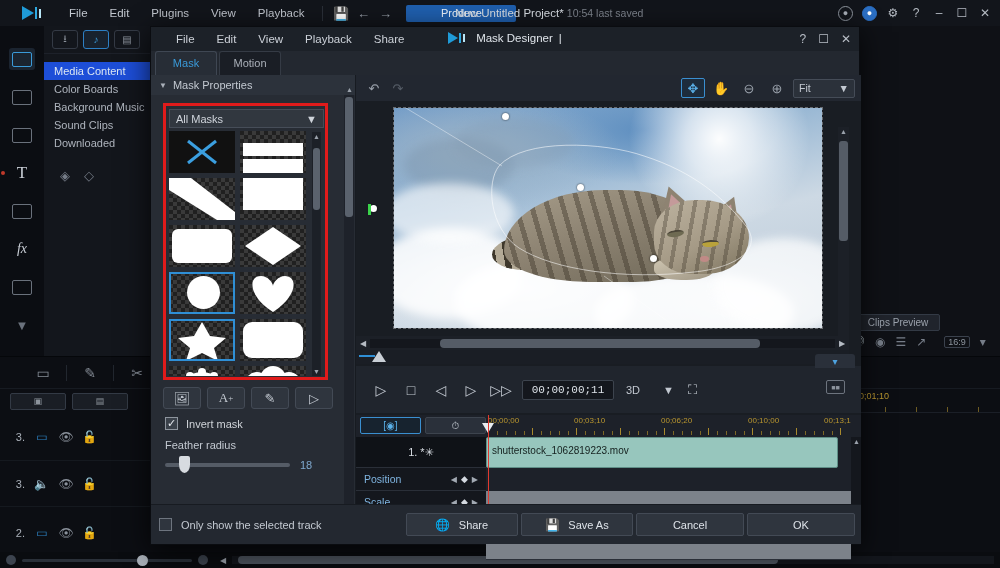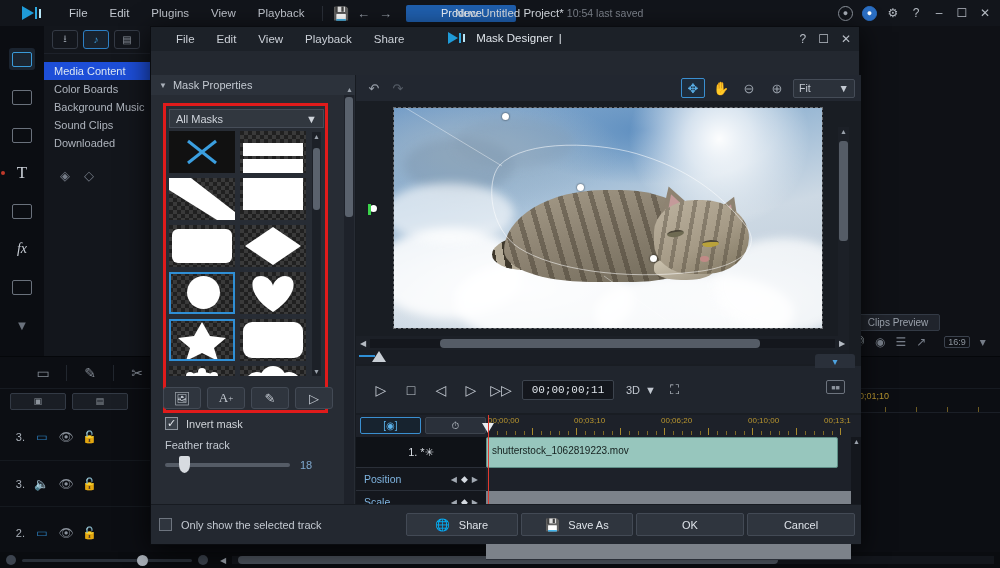--- a/index.html
+++ b/index.html
@@ -125,21 +125,21 @@
   
   #dlg-tabs{position:absolute;left:0;top:24px;width:205px;height:24px;display:flex;gap:2px;padding-left:4px;}
   .dtab{width:62px;height:24px;background:#1a1e25;border:1px solid #353b45;border-bottom:none;
         border-radius:3px 3px 0 0;text-align:center;line-height:23px;font-size:11px;color:#aab0b9;}
   .dtab.act{background:#272d36;color:#3a9ad9;border-color:#3f4753;}
 
   
   #dpanel{position:absolute;left:0;top:48px;width:205px;height:463px;background:#272c34;border-right:1px solid #171b21;}
   #mp-head{height:20px;display:flex;align-items:center;gap:6px;padding-left:8px;color:#c3c9d1;font-size:11px;background:#2c323b;}
   #mp-head .caret{font-size:8px;color:#aab0b9;}
-  #mask-box{position:absolute;left:12px;top:28px;width:165px;height:310px;border:3px solid #e01b1b;}
+  #mask-box{position:absolute;left:12px;top:28px;width:165px;height:277px;border:3px solid #e01b1b;}
   #mask-sel{position:absolute;left:3px;top:3px;width:155px;height:19px;background:#31373f;border:1px solid #464d58;
             display:flex;align-items:center;justify-content:space-between;padding:0 6px;font-size:11px;color:#cfd4db;}
   #mask-grid{position:absolute;left:3px;top:25px;width:142px;height:245px;overflow:hidden;}
   .mrow{display:flex;gap:5px;margin-bottom:5px;}
   .mthumb{width:66px;height:42px;position:relative;overflow:hidden;}
   .checker{background-image:
       linear-gradient(45deg,#3a3a3a 25%,transparent 25%),
       linear-gradient(-45deg,#3a3a3a 25%,transparent 25%),
       linear-gradient(45deg,transparent 75%,#3a3a3a 75%),
       linear-gradient(-45deg,transparent 75%,#3a3a3a 75%);
@@ -224,21 +224,21 @@
   #time-slider{position:absolute;left:0;top:275px;width:493px;height:14px;background:#1a1e25;}
   #time-slider .fill{position:absolute;left:3px;top:5px;width:16px;height:2px;background:#2f8fd6;}
   #time-slider .kn{position:absolute;left:16px;top:1px;width:0;height:0;border-left:7px solid transparent;
                    border-right:7px solid transparent;border-bottom:11px solid #c9cfd6;}
   #prev-ctrl{position:absolute;left:0;top:291px;width:505px;height:47px;background:#20252d;
              display:flex;align-items:center;gap:0;padding-left:10px;}
   .pbtn{width:30px;height:26px;display:flex;align-items:center;justify-content:center;color:#c2c8d0;font-size:14px;}
   #tc{width:92px;height:20px;background:#14171d;border:1px solid #3d444e;border-radius:2px;
       display:flex;align-items:center;justify-content:center;font-family:"Liberation Mono",monospace;
       font-size:11px;color:#dde2e8;margin-left:6px;}
-  #d3{margin-left:12px;display:flex;align-items:flex-start;gap:5px;color:#c2c8d0;font-size:11px;}
+  #d3{margin-left:12px;display:flex;align-items:flex-start;gap:23px;color:#c2c8d0;font-size:11px;}
   #fs-ic{margin-left:14px;color:#c2c8d0;font-size:13px;}
   #snap-ic{position:absolute;right:16px;top:14px;width:19px;height:14px;border:1px solid #6d747e;border-radius:2px;
            display:flex;align-items:center;justify-content:center;color:#8d949d;font-size:7px;}
   #collapse{position:absolute;right:6px;top:-12px;width:40px;height:14px;background:#2a303a;border-radius:3px 3px 0 0;
             display:flex;align-items:center;justify-content:center;color:#4ea3e0;font-size:10px;}
 
   
   #dtl{position:absolute;left:205px;top:388px;width:505px;height:123px;background:#1d2129;}
   #dtl-top{height:22px;display:flex;}
   #dtl-kf{width:130px;display:flex;gap:4px;padding:2px 0 0 4px;}
@@ -495,20 +495,24 @@
         <span>|</span>
       </span>
     </div>
     <div id="dlg-wins">
       <span>?</span>
       <span>☐</span>
       <span>✕</span>
     </div>
   </div>
 
+  <div id="dlg-tabs">
+    <div class="dtab act">Mask</div>
+    <div class="dtab">Motion</div>
+  </div>
 
   <div id="dpanel">
     <div id="mp-head">
       <span class="caret">▼</span>
       <span>Mask Properties</span>
     </div>
 
     <div id="mask-box">
       <div id="mask-sel">
         <span>All Masks</span>
@@ -613,21 +617,21 @@
       <div class="stool" style="font-family:'Liberation Serif',serif">A<span style="font-size:9px">+</span></div>
       <div class="stool">✎</div>
       <div class="stool">▷</div>
     </div>
 
     <div id="invert-row">
       <div id="invert-box">✓</div>
       <div>Invert mask</div>
     </div>
 
-    <div id="feather-lbl">Feather track</div>
+    <div id="feather-lbl">Feather radius</div>
     <div id="feather-row">
       <div id="fslider">
           <div id="fknob"></div>
         </div>
       <div id="fval">18</div>
     </div>
 
     <div id="dpanel-scroll">
       <div class="bar"></div>
       <div class="ar" style="top:-9px">▲</div>
@@ -855,20 +859,20 @@
     <div id="dfoot-btns">
       <div class="fbtn" style="width:112px">
         <span class="ic">🌐</span>
         <span>Share</span>
       </div>
       <div class="fbtn" style="width:112px">
         <span class="ic">💾</span>
         <span>Save As</span>
       </div>
       <div class="fbtn" style="width:108px">
+        <span>Cancel</span>
+      </div>
+      <div class="fbtn" style="width:108px">
         <span>OK</span>
       </div>
-      <div class="fbtn" style="width:108px">
-        <span>Cancel</span>
-      </div>
     </div>
   </div>
 </div>
 
 </body></html>

